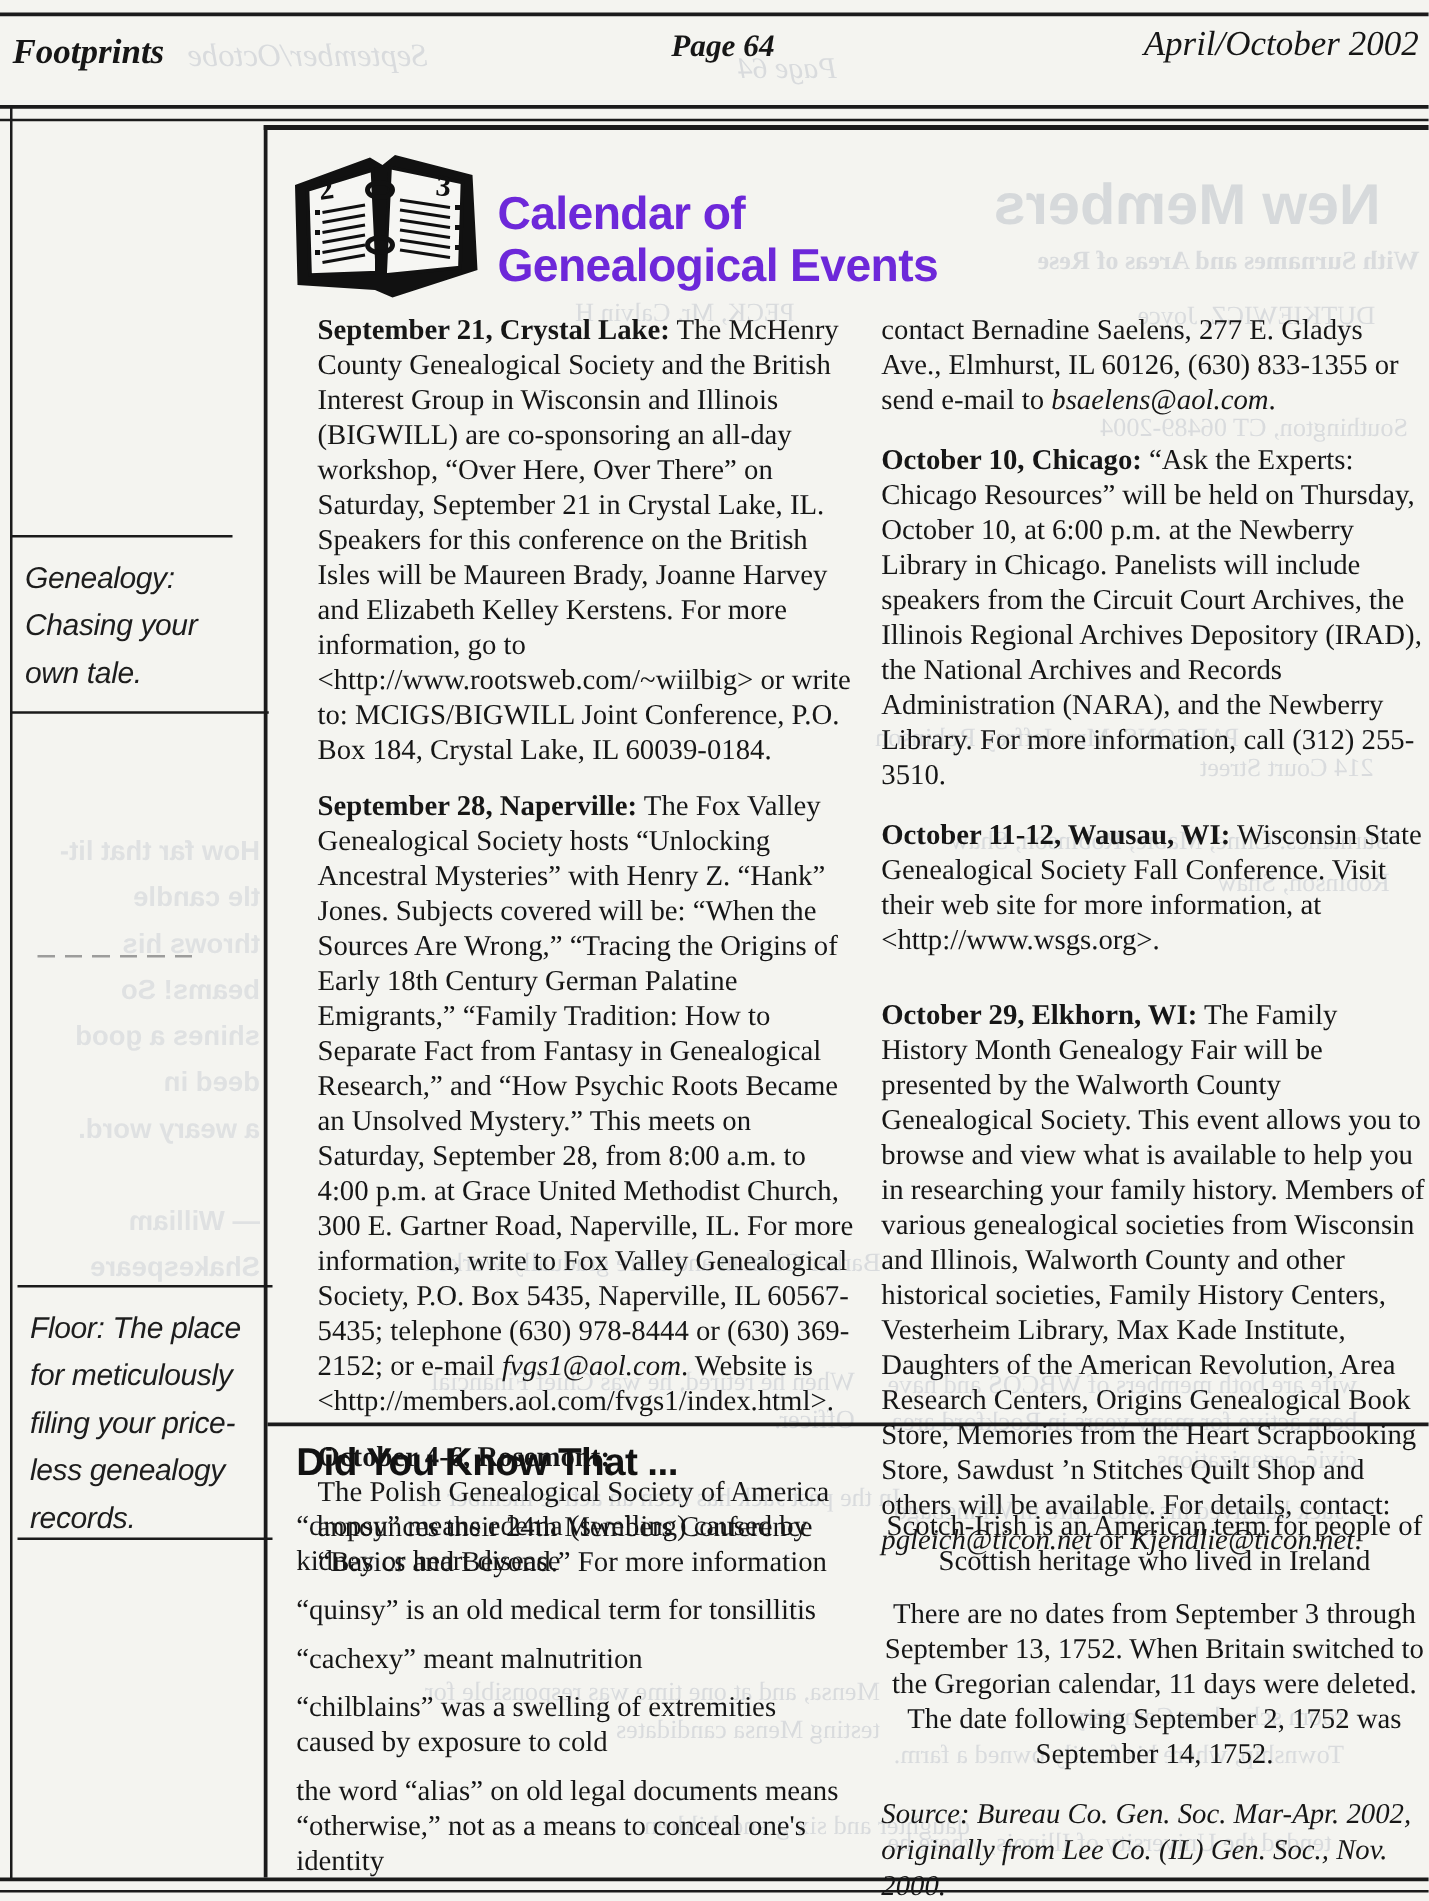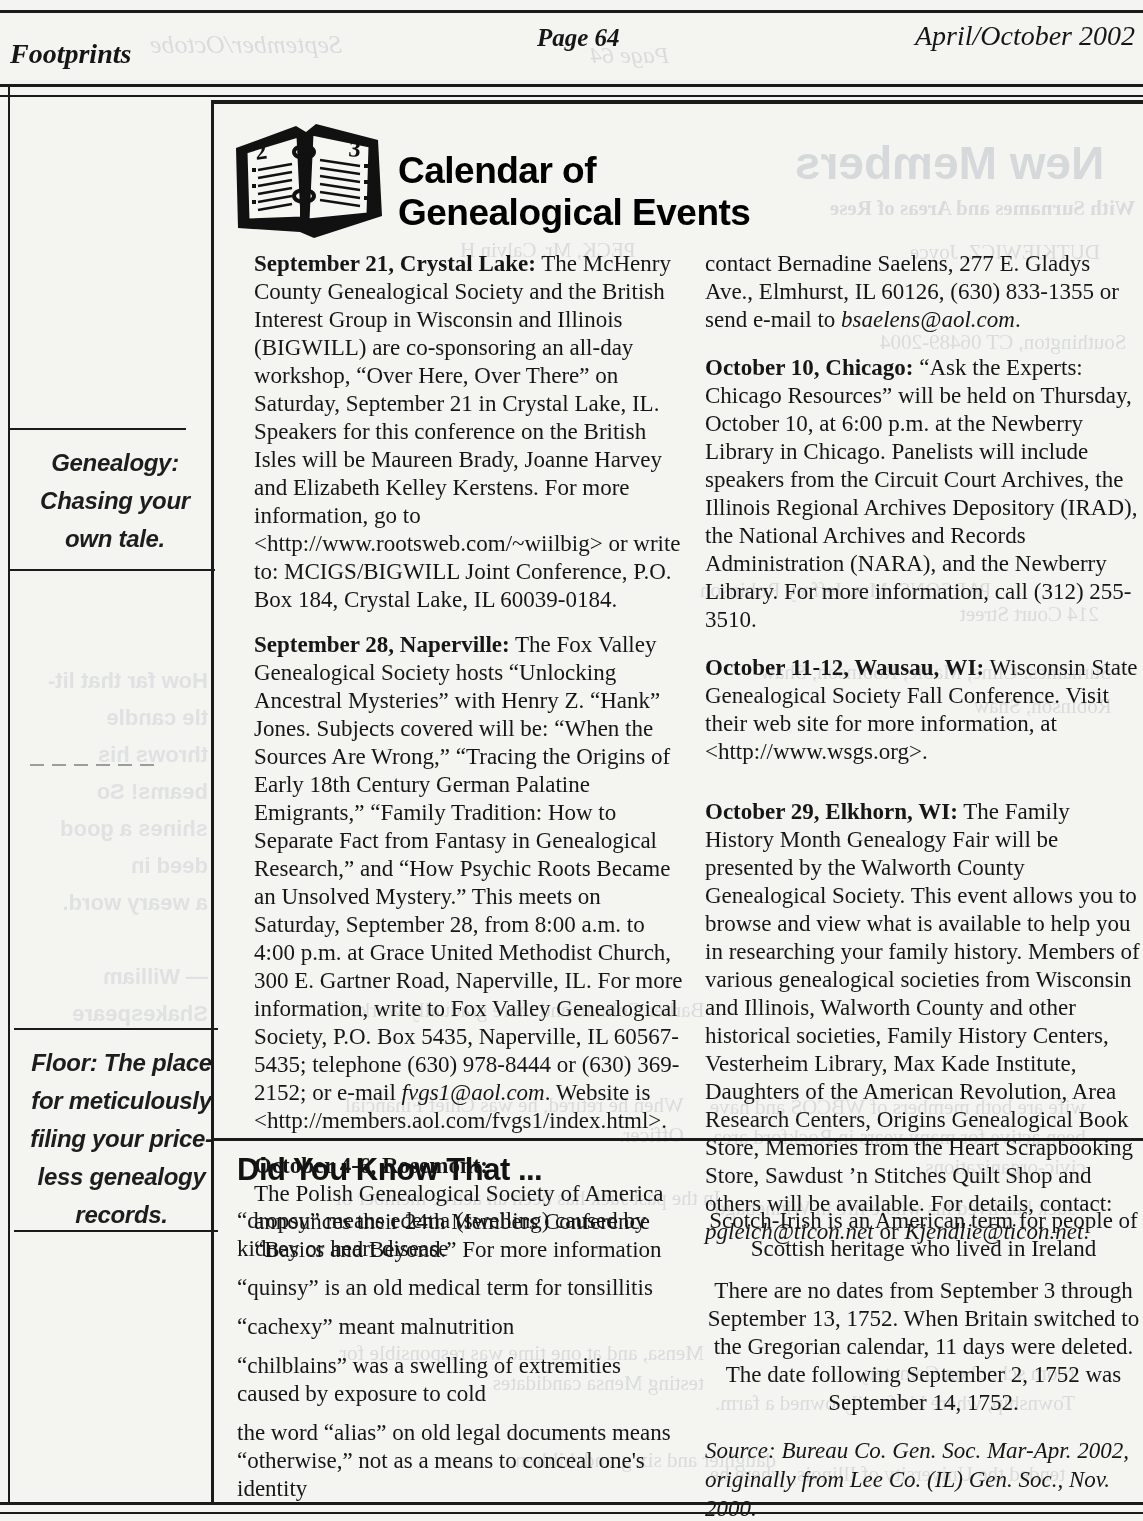--- a/index.html
+++ b/index.html
@@ -13,36 +13,36 @@
   }
   .abs{position:absolute;}
   .rule{position:absolute;background:#1b1b1b;}
   
   .pub-title{font-family:"Liberation Serif",serif;font-style:italic;font-weight:bold;font-size:28px;}
   .page-num{font-family:"Liberation Serif",serif;font-style:italic;font-weight:bold;font-size:25px;}
   .issue-date{font-family:"Liberation Serif",serif;font-style:italic;font-size:28px;}
   
   .cal-title{
     font-family:"Liberation Sans",sans-serif;font-weight:bold;
-    font-size:37px;line-height:42px;letter-spacing:-0.5px;color:#000000;
+    font-size:37px;line-height:42px;letter-spacing:-0.5px;color:#6d28d9;
   }
   
   .col{position:absolute;font-size:23px;line-height:28px;}
   .col p{margin:0 0 17px 0;}
   .col b{font-weight:bold;}
   .lead-block{display:block;}
   .em{font-style:italic;}
   
   .dyk-heading{font-family:"Liberation Sans",sans-serif;font-weight:bold;font-size:31px;letter-spacing:-0.5px;color:#121212;text-align:right;}
   .facts p{margin:0 0 11px 0;}
   .source-note{font-style:italic;font-size:23px;line-height:29px;white-space:pre-line;}
   
   .margin-quote{
-    font-family:"Liberation Sans",sans-serif;font-weight:bold;font-style:italic;
-    font-size:24px;line-height:38px;color:#1d1d1d;white-space:pre-line;letter-spacing:-0.3px;text-align:center;
+    font-family:"Liberation Sans",sans-serif;font-weight:normal;font-style:italic;
+    font-size:24px;line-height:38px;color:#1d1d1d;white-space:pre-line;letter-spacing:-0.3px;
   }
   
   .ghost{
     position:absolute;color:#c9cdd3;opacity:.62;
     transform:scaleX(-1);white-space:pre-line;pointer-events:none;
     font-family:"Liberation Serif",serif;
   }
   .ghost-sans{font-family:"Liberation Sans",sans-serif;font-weight:bold;}
   
   .cal-icon{position:absolute;left:222px;top:120px;}
@@ -89,21 +89,21 @@
 <div class="rule" style="left:0;top:84px;width:1143px;height:3px;"></div>
 <div class="rule" style="left:0;top:95px;width:1143px;height:2px;"></div>
 <div class="rule" style="left:8px;top:84px;width:2px;height:1420px;"></div>
 <div class="rule" style="left:0;top:1502px;width:1143px;height:3px;"></div>
 <div class="rule" style="left:0;top:1512px;width:1143px;height:2px;"></div>
 
 <div class="rule" style="left:211px;top:100px;width:932px;height:4px;"></div>
 <div class="rule" style="left:211px;top:100px;width:3px;height:1402px;"></div>
 <div class="rule" style="left:214px;top:1138px;width:929px;height:3px;"></div>
 
-<div class="abs pub-title" style="left:10px;top:38px;">Footprints</div>
+<div class="abs pub-title" style="left:10px;top:26px;">Footprints</div>
 <div class="abs page-num" style="left:537px;top:24px;">Page 64</div>
 <div class="abs issue-date" style="right:8px;top:20px;">April/October 2002</div>
 
 <svg class="cal-icon" width="168" height="122" viewBox="0 0 168 122">
 
   <path d="M14 28 L74 6 L84 12 L94 4 L156 20 L160 96 L92 118 L78 112 L16 108 Z" fill="#111"></path>
 
   <path d="M24 32 L76 16 L80 98 L26 100 Z" fill="#f6f6f3" stroke="#111" stroke-width="3"></path>
 
   <path d="M90 14 L148 26 L146 94 L86 100 Z" fill="#f6f6f3" stroke="#111" stroke-width="3"></path>

